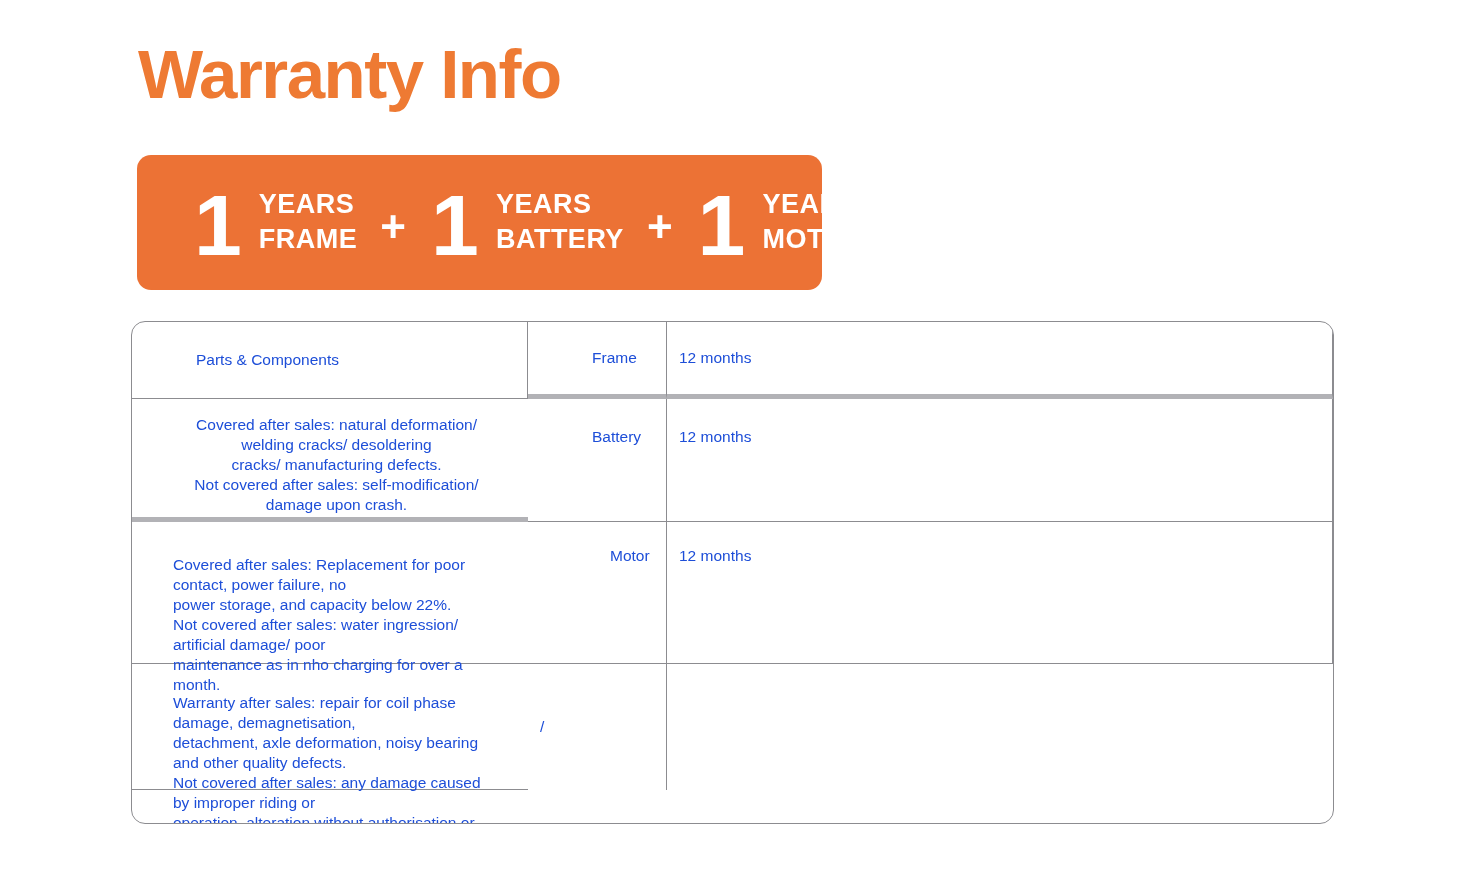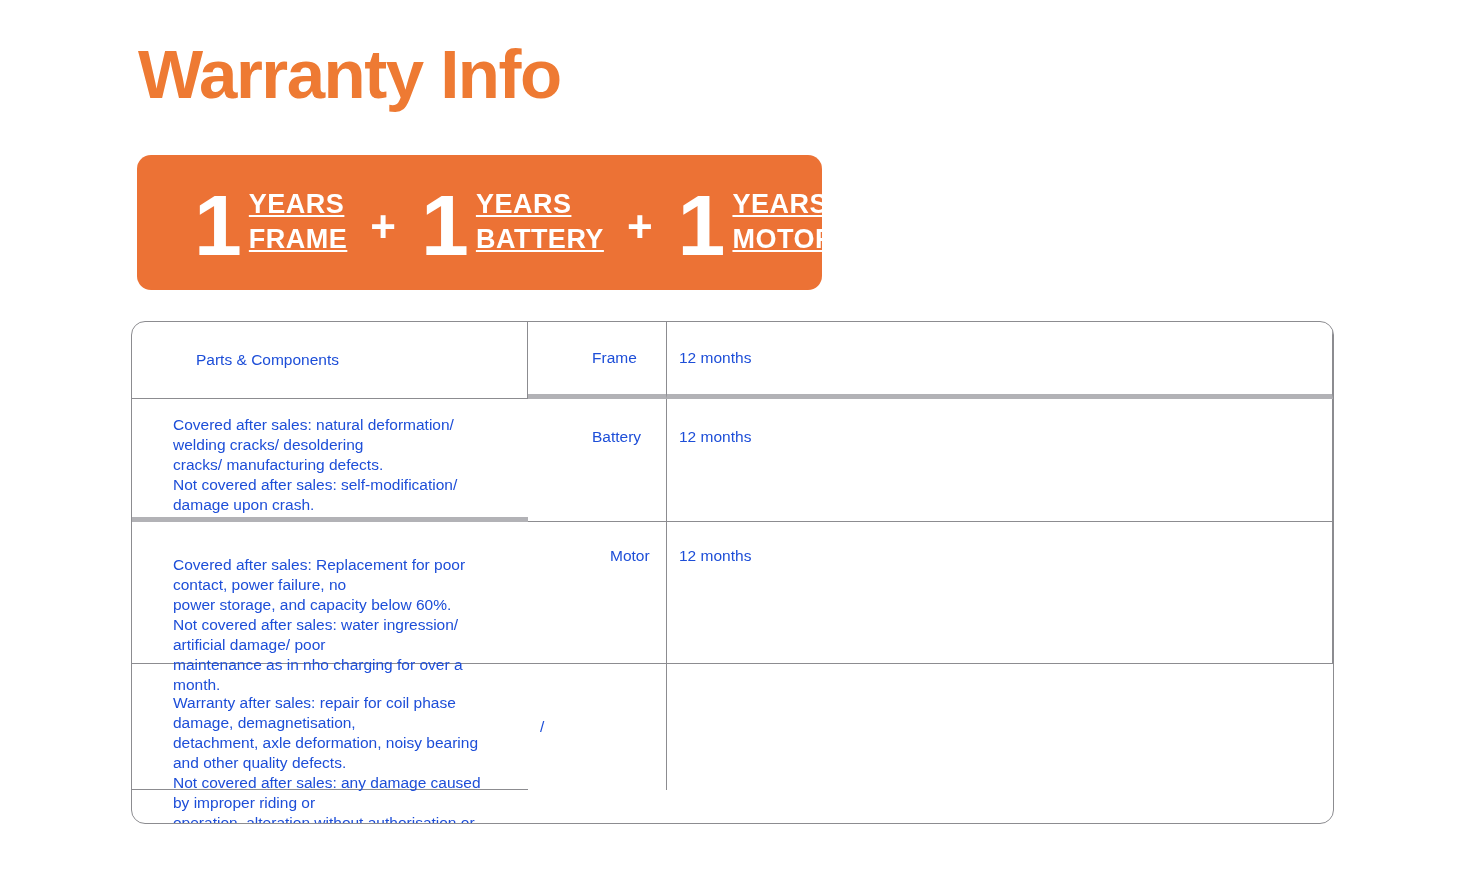--- a/index.html
+++ b/index.html
@@ -20,21 +20,21 @@
     position:absolute; left:137px; top:155px; width:685px; height:135px;
     background:#EC7235; border-radius:14px;
     display:flex; align-items:center; padding-left:57px; box-sizing:border-box;
     color:#ffffff;
   }
   .banner-item { display:flex; align-items:center; }
   .banner-num {
     font-size:86px; font-weight:bold; line-height:0.84; margin-top:6px;
     letter-spacing:-2px;
   }
-  .banner-label { margin-left:9px; font-size:27px; font-weight:bold; letter-spacing:0.5px;text-decoration:underline; }
+  .banner-label { margin-left:19px; font-size:27px; font-weight:bold; letter-spacing:0.5px; }
   .banner-label div { line-height:35px; }
   .banner-plus { font-size:44px; font-weight:bold; margin:0 25px 0 23px; padding-top:8px; }
 
   
   .wtable {
     position:absolute; left:131px; top:321px; width:1203px; height:503px;
     box-sizing:border-box; border:1px solid #8C8C90; border-radius:14px;
     overflow:hidden; display:grid;
     grid-template-columns:396px 139px 1fr;
     grid-template-rows:77px 123px 142px 126px 1fr;
@@ -45,21 +45,21 @@
   .rb-thin  { border-bottom:1px solid #8C8C90; }
   .rb-thick { border-bottom:5px solid #B2B2B6; }
 
   .pad-part   { padding-left:64px; }
   .pad-part-m { padding-left:82px; }
   .pad-part-o { padding-left:61px; }
   .pad-period { padding-left:12px; }
   .pad-terms  { padding-left:41px; padding-right:28px; }
 
   .v-top   { align-items:flex-start; }
-  .pt16 { padding-top:16px; }
+  .pt16 { padding-top:16px;text-align:center; }
   .pt25 { padding-top:25px; }
   .pt29 { padding-top:29px; }
   .pt33 { padding-top:33px; }
 
   .terms-text { white-space:pre-line; line-height:20px; }
 </style>
 </head>
 <body>
 
 <div class="canvas">
@@ -101,21 +101,21 @@
     <div class="cell rb-thick pad-terms v-top pt16">
       <span class="terms-text">Covered after sales: natural deformation/ welding cracks/ desoldering
 cracks/ manufacturing defects.
 Not covered after sales: self-modification/ damage upon crash.</span>
     </div>
 
     <div class="cell col-a rb-thin pad-part v-top pt29">Battery</div>
     <div class="cell col-b rb-thin pad-period v-top pt29">12 months</div>
     <div class="cell rb-thin pad-terms v-top pt33">
       <span class="terms-text">Covered after sales: Replacement for poor contact, power failure, no
-power storage, and capacity below 60%.
+power storage, and capacity below 22%.
 Not covered after sales: water ingression/ artificial damage/ poor
 maintenance as in nho charging for over a month.</span>
     </div>
 
     <div class="cell col-a rb-thin pad-part-m v-top pt25">Motor</div>
     <div class="cell col-b rb-thin pad-period v-top pt25">12 months</div>
     <div class="cell rb-thin pad-terms v-top pt29">
       <span class="terms-text">Warranty after sales:  repair for coil phase damage, demagnetisation,
 detachment, axle deformation, noisy bearing and other quality defects.
 Not covered after sales: any damage caused by improper riding or

